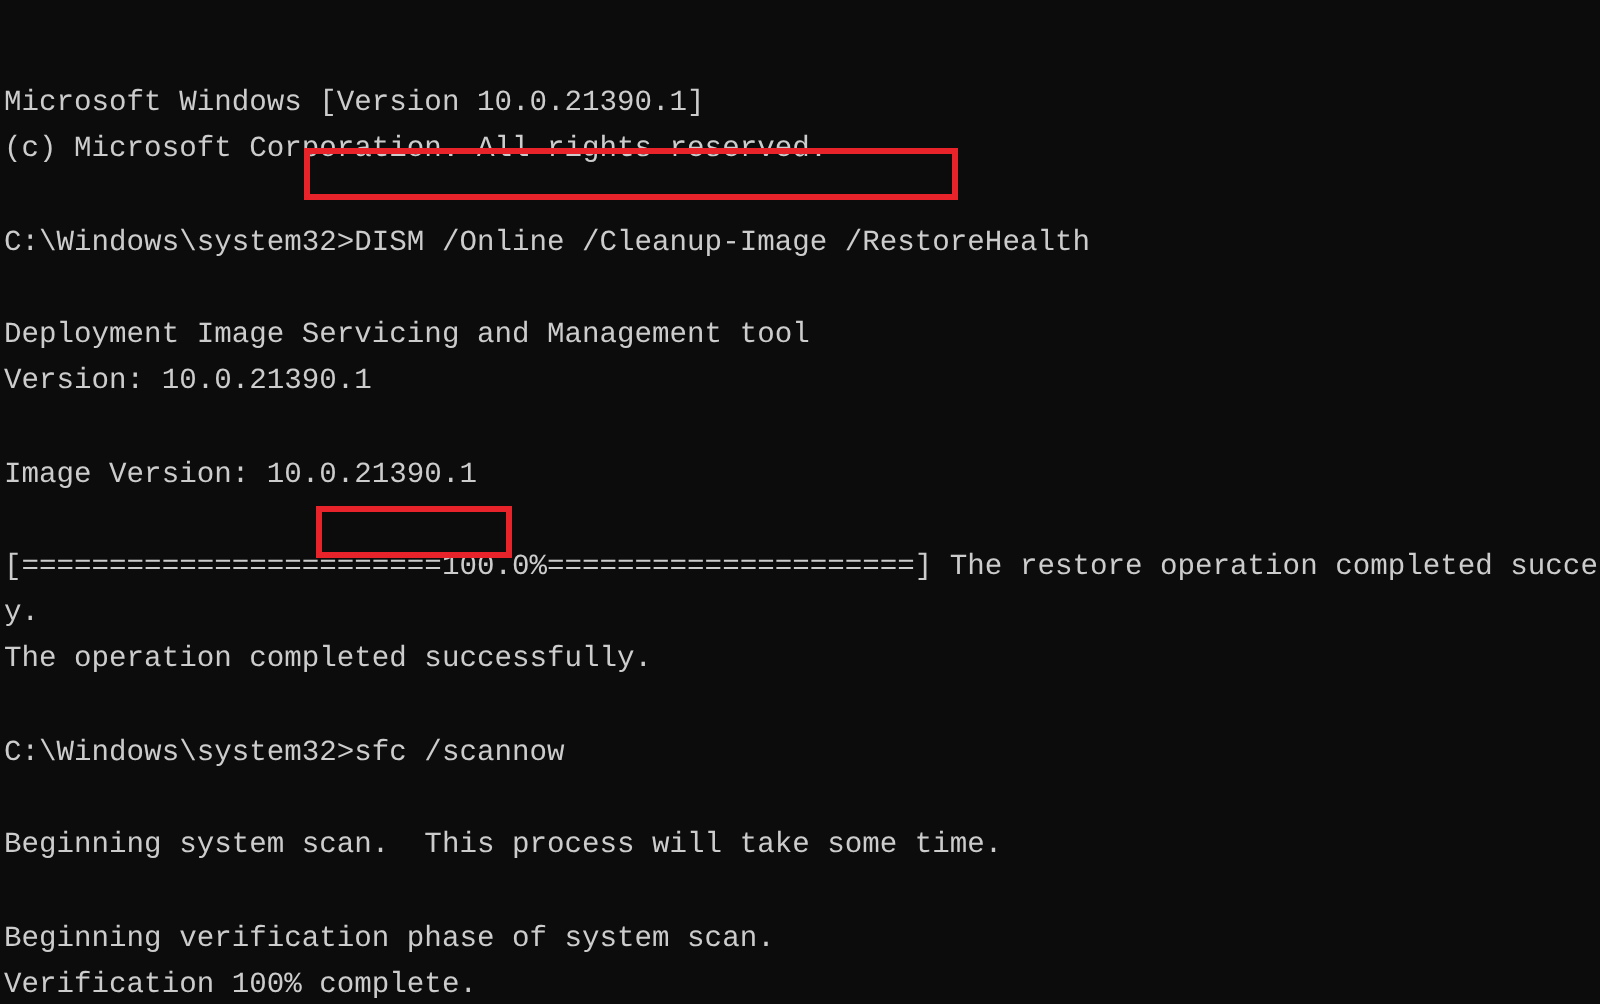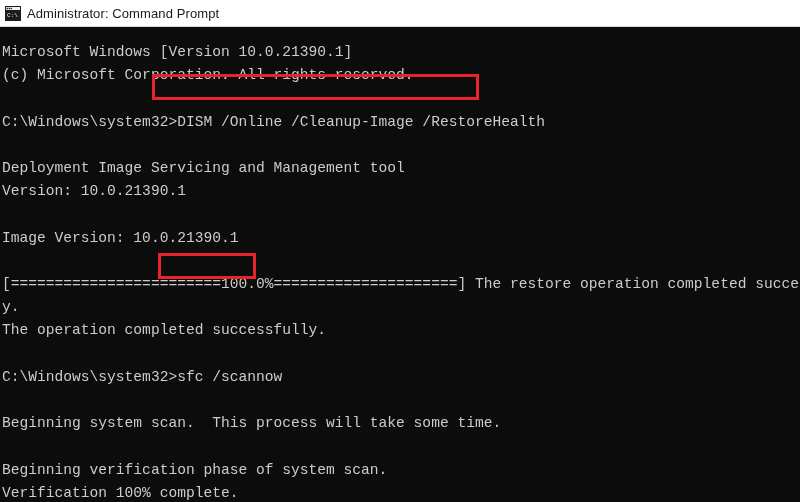--- a/index.html
+++ b/index.html
@@ -87,31 +87,20 @@
     top: 253px;
     width: 98px;
     height: 26px;
   }
 </style>
 </head>
 <body>
 
 <div id="window">
 
-  <div id="titlebar">
-    <svg id="app-icon" viewBox="0 0 16 15">
-      <rect x="0" y="0" width="16" height="15" fill="#1c1c1c"></rect>
-      <rect x="1" y="1" width="14" height="3" fill="#f2f2f2"></rect>
-      <rect x="1.6" y="1.8" width="1.4" height="1.4" fill="#1c1c1c"></rect>
-      <rect x="3.6" y="1.8" width="1.4" height="1.4" fill="#1c1c1c"></rect>
-      <rect x="5.6" y="1.8" width="1.4" height="1.4" fill="#1c1c1c"></rect>
-      <text x="2" y="11.4" font-family="Liberation Mono, monospace" font-size="6" fill="#f2f2f2">C:\</text>
-    </svg>
-    <span id="title-text">Administrator: Command Prompt</span>
-  </div>
 
   <div id="console">
     <pre id="console-text">Microsoft Windows [Version 10.0.21390.1]
 (c) Microsoft Corporation. All rights reserved.
 
 C:\Windows\system32&gt;DISM /Online /Cleanup-Image /RestoreHealth
 
 Deployment Image Servicing and Management tool
 Version: 10.0.21390.1
 

